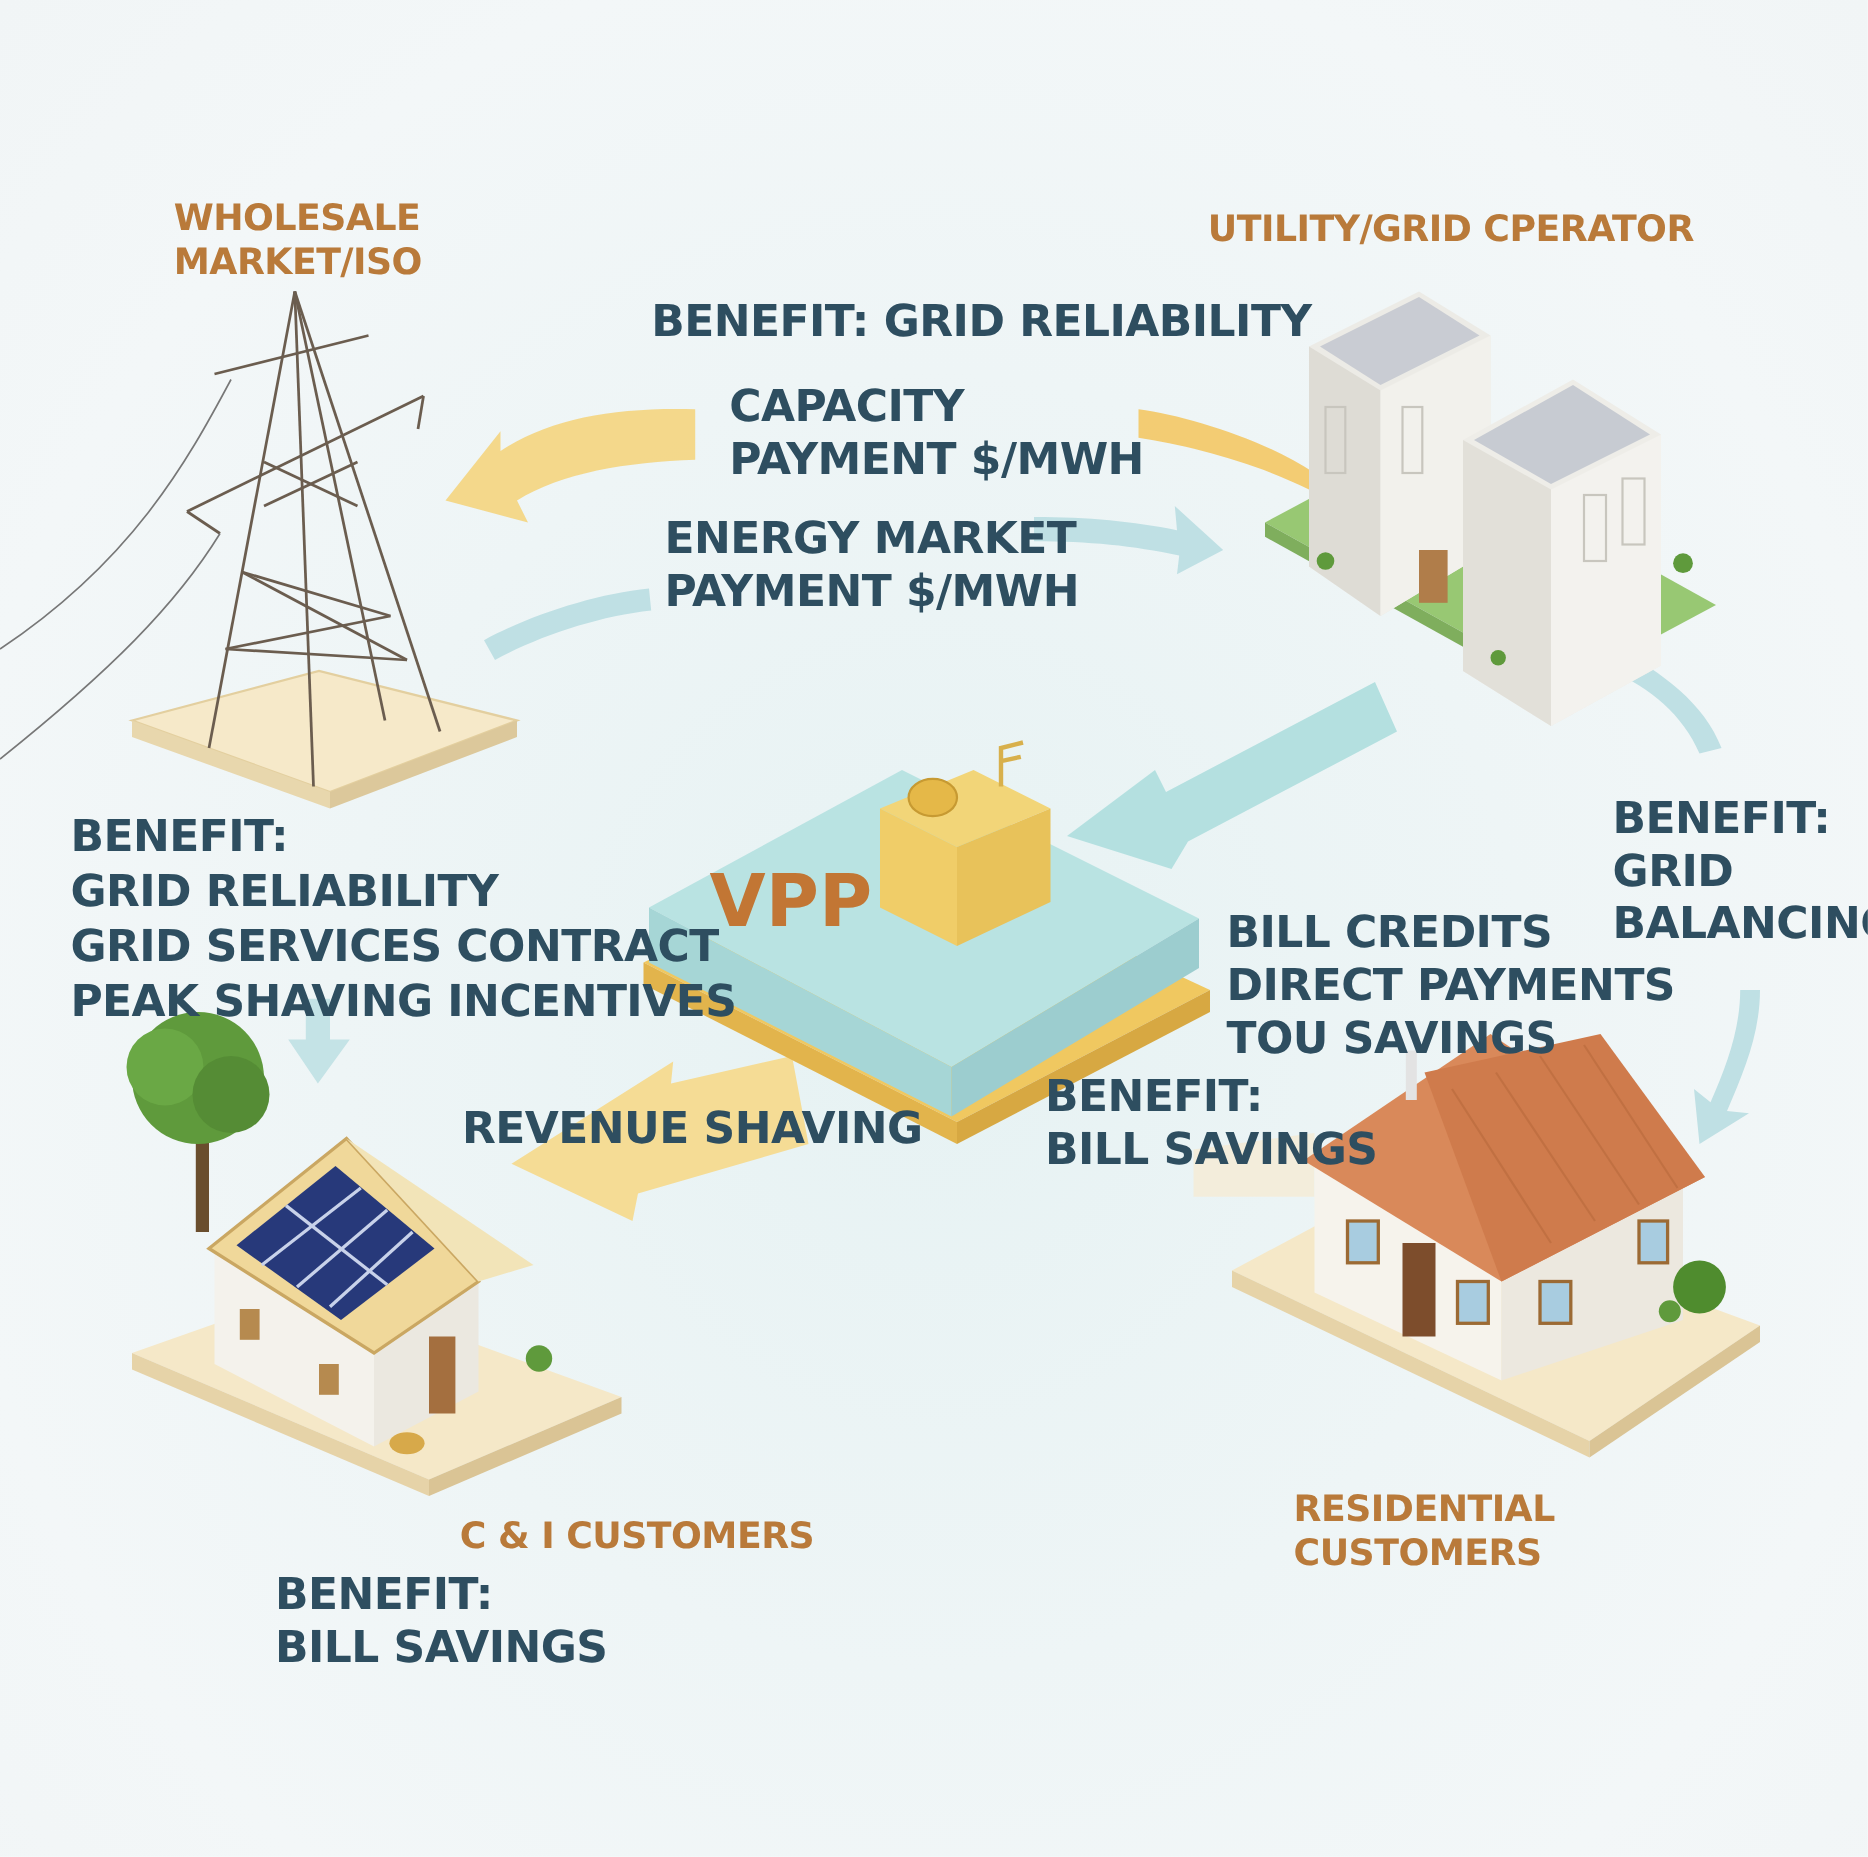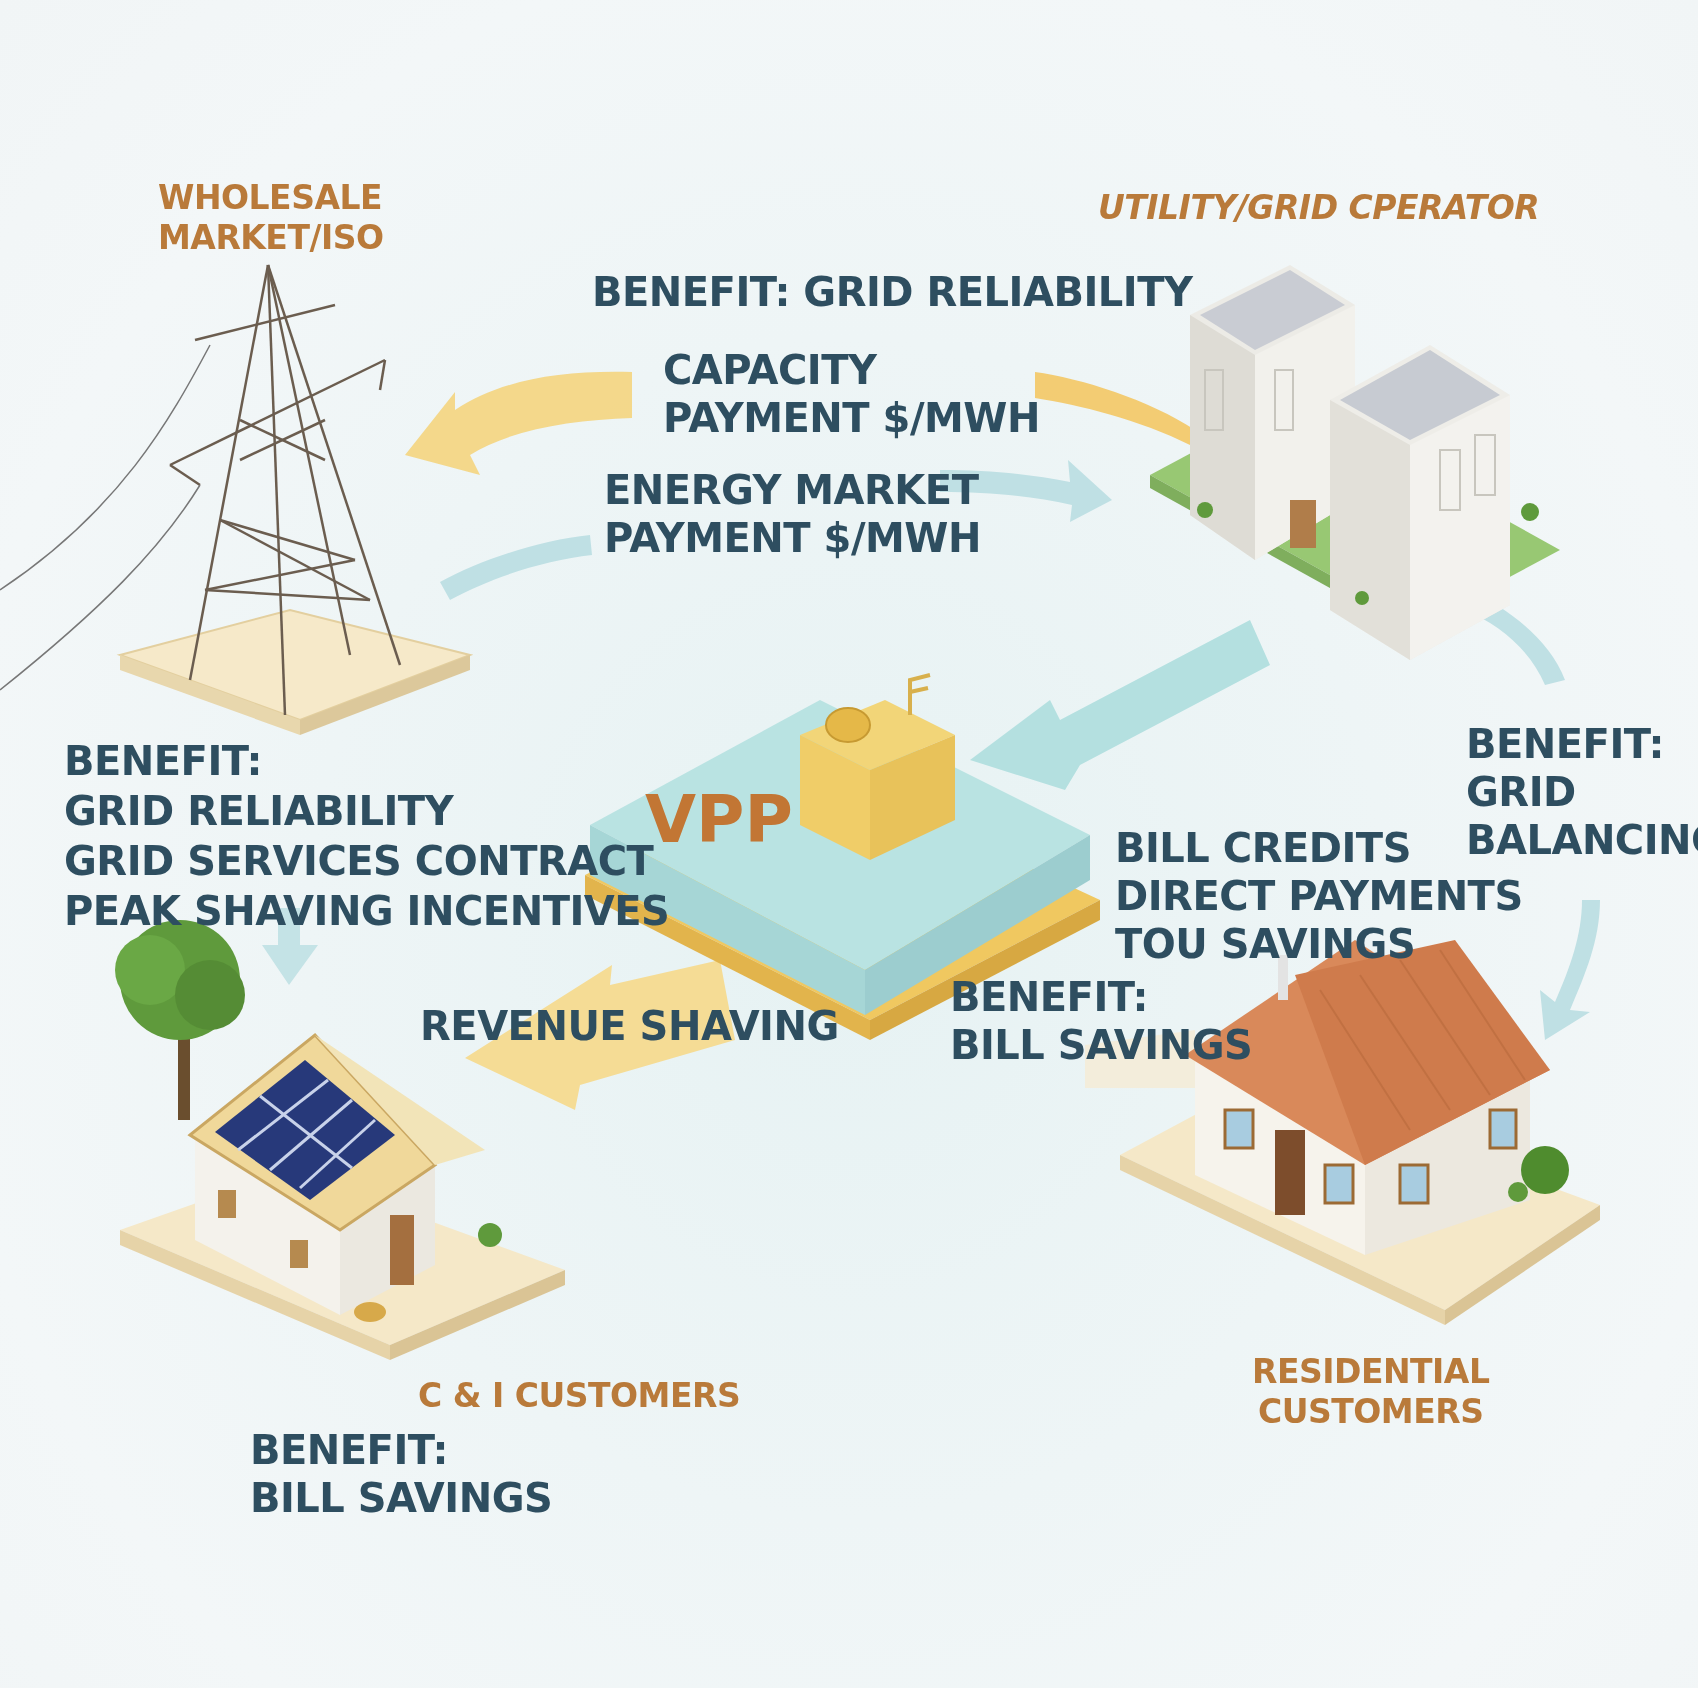--- a/index.html
+++ b/index.html
@@ -185,21 +185,21 @@
     <rect x="165" y="200" width="30" height="85" fill="#7d4d2c"></rect>
     <rect x="215" y="235" width="28" height="38" fill="#a8cce0" stroke="#9c6a34" stroke-width="3"></rect>
     <rect x="290" y="235" width="28" height="38" fill="#a8cce0" stroke="#9c6a34" stroke-width="3"></rect>
     <rect x="380" y="180" width="26" height="38" fill="#a8cce0" stroke="#9c6a34" stroke-width="3"></rect>
     <circle cx="435" cy="240" r="24" fill="#4f8c2e"></circle>
     <circle cx="408" cy="262" r="10" fill="#5f9a3c"></circle>
   </svg>
 
   <div class="lbl orange big" style="left:158px;top:178px;">WHOLESALE
 MARKET/ISO</div>
-  <div class="lbl orange big" style="left:1098px;top:188px;font-style:italic;">UTILITY/GRID CPERATOR</div>
+  <div class="lbl orange big" style="left:1098px;top:188px;">UTILITY/GRID CPERATOR</div>
 
   <div class="lbl navy med" style="left:592px;top:268px;">BENEFIT: GRID RELIABILITY</div>
   <div class="lbl navy med" style="left:663px;top:346px;">CAPACITY
 PAYMENT $/MWH</div>
   <div class="lbl navy med" style="left:604px;top:466px;">ENERGY MARKET
 PAYMENT $/MWH</div>
 
   <div class="lbl navy med" style="left:64px;top:736px;line-height:1.25;">BENEFIT:
 GRID RELIABILITY
 GRID SERVICES CONTRACT
@@ -215,19 +215,19 @@
 DIRECT PAYMENTS
 TOU SAVINGS</div>
 
   <div class="lbl navy med" style="left:950px;top:973px;">BENEFIT:
 BILL SAVINGS</div>
 
   <div class="lbl navy med" style="left:420px;top:1002px;">REVENUE SHAVING</div>
 
   <div class="lbl orange big" style="left:418px;top:1336px;margin-top:40px;">C &amp; I CUSTOMERS</div>
 
-  <div class="lbl orange big" style="left:1252px;top:1352px;text-align:center;">RESIDENTIAL
+  <div class="lbl orange big" style="left:1176px;top:1352px;">RESIDENTIAL
 CUSTOMERS</div>
 
   <div class="lbl navy med" style="left:250px;top:1426px;">BENEFIT:
 BILL SAVINGS</div>
 
 </div>
 
 </body></html>

